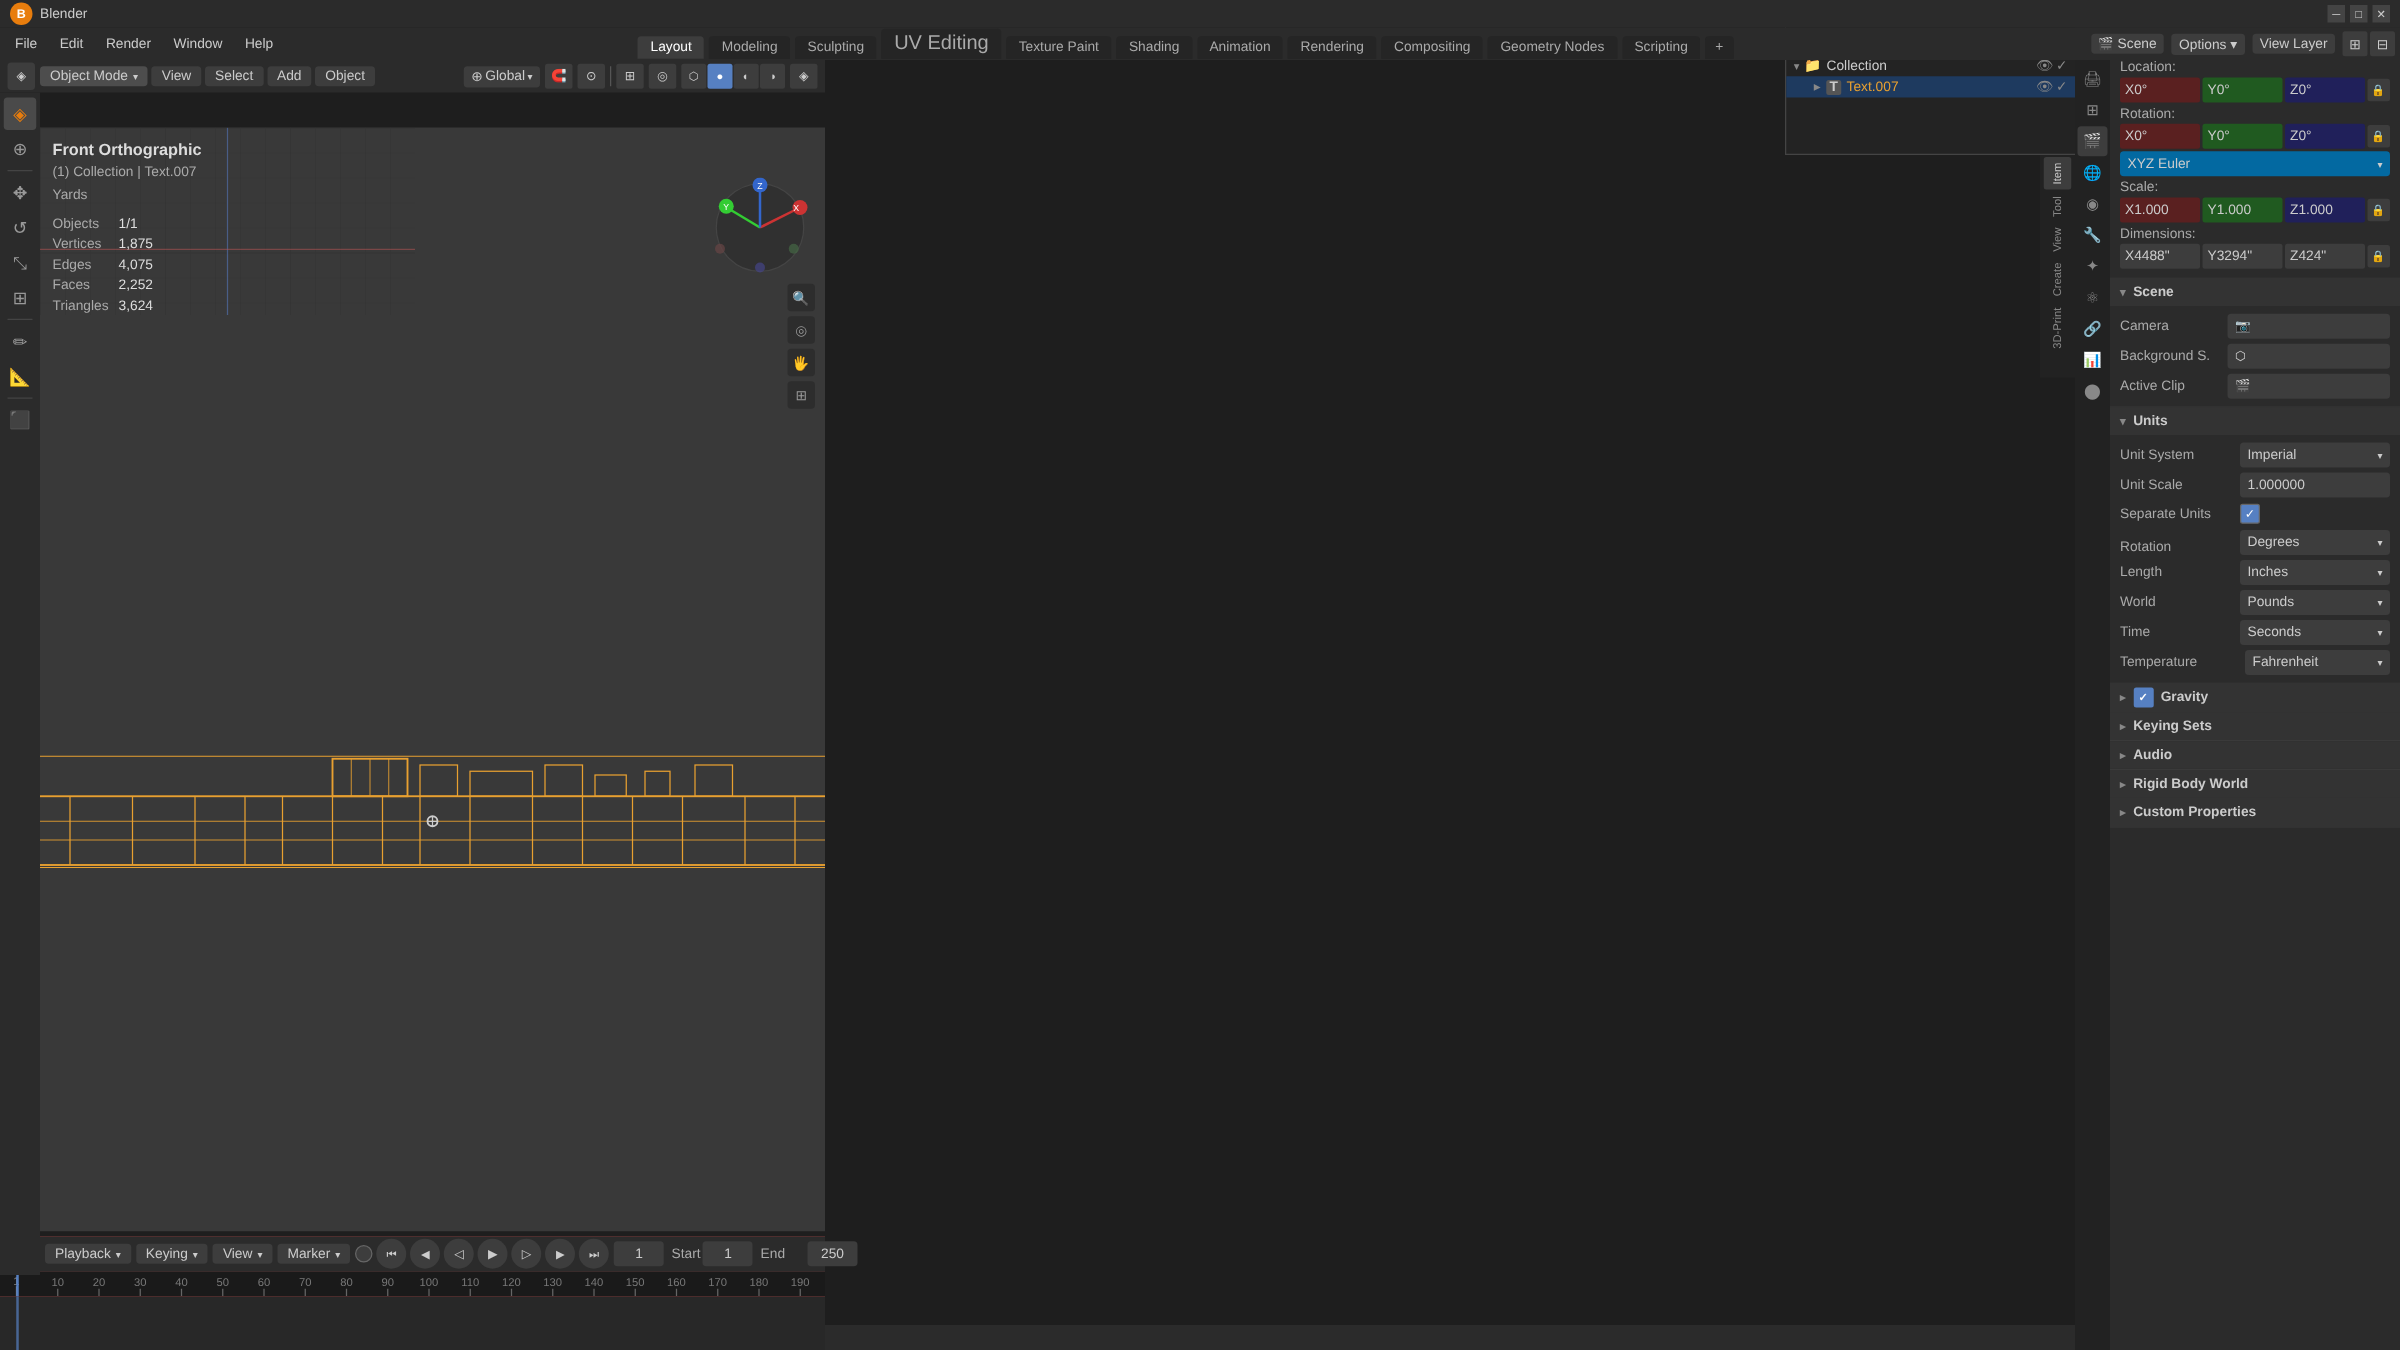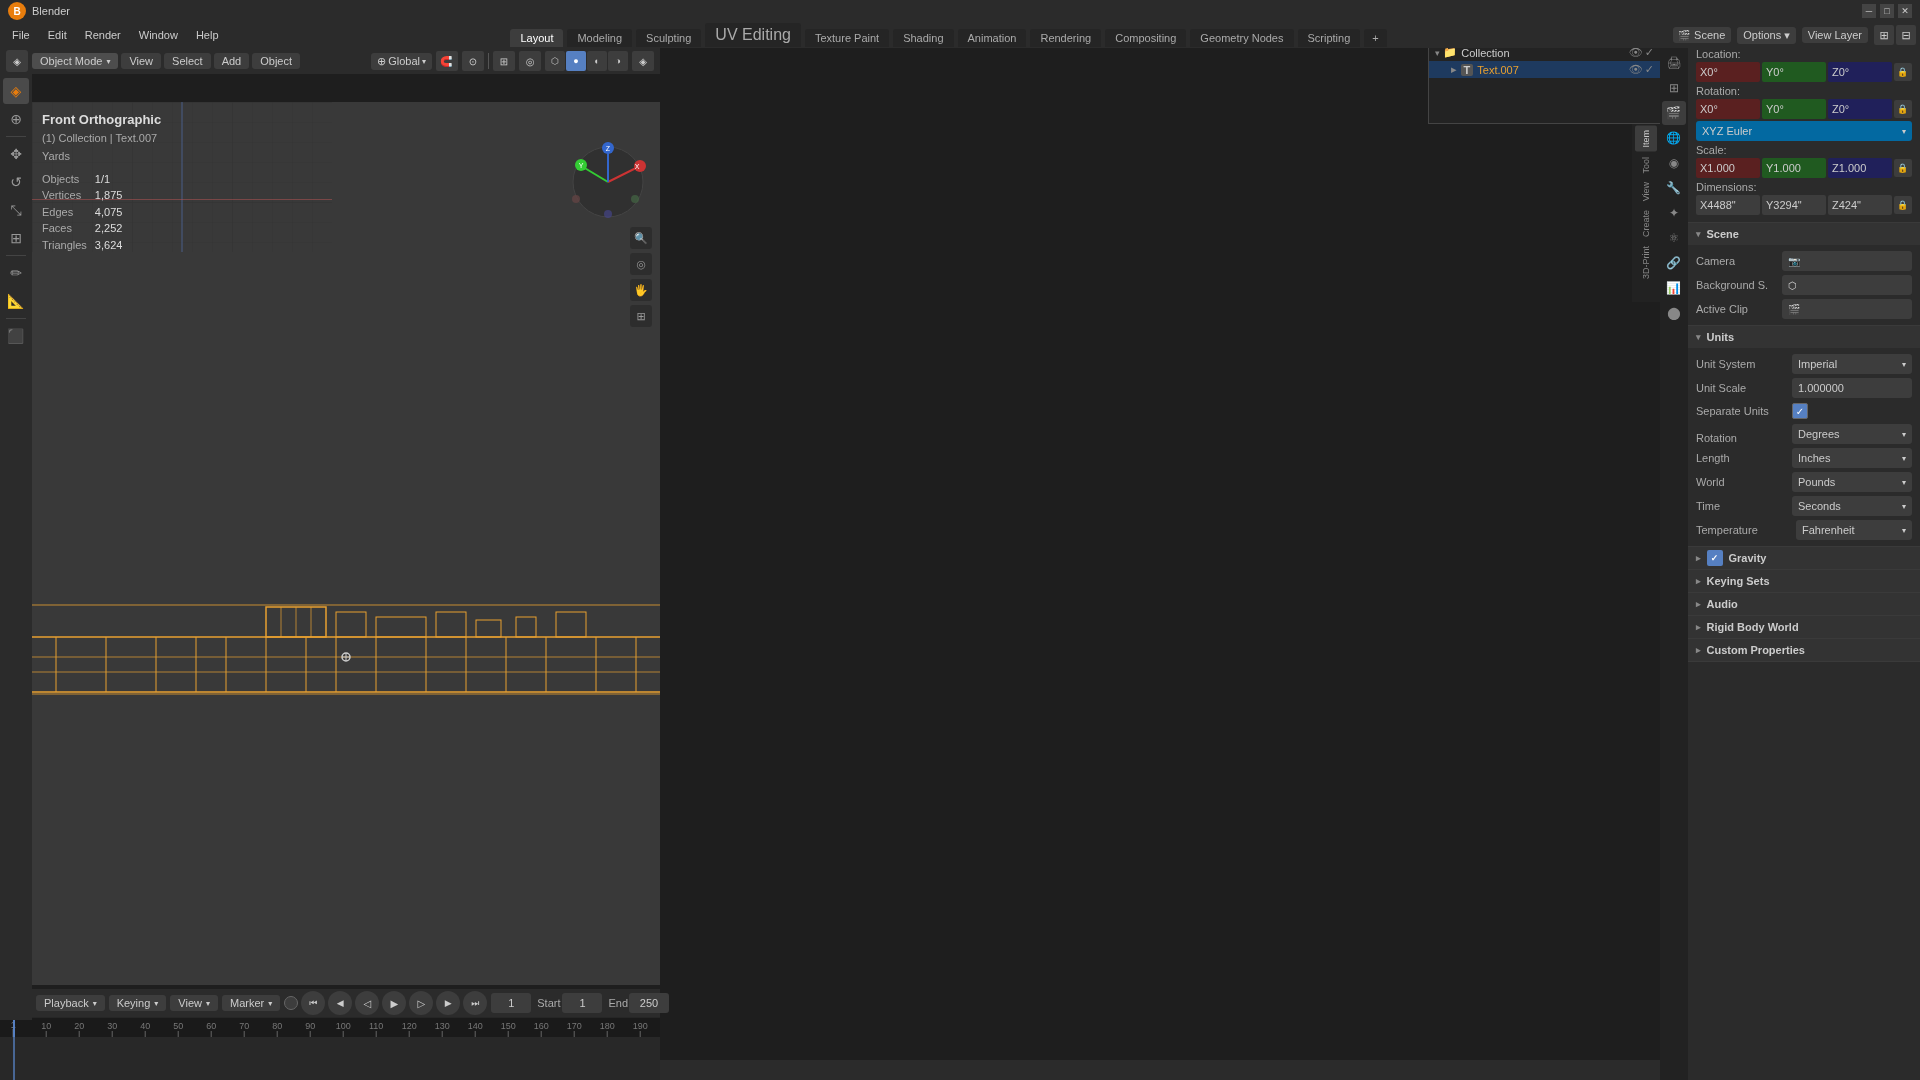--- a/index.html
+++ b/index.html
@@ -778,21 +778,21 @@
       <button class="play-btn" style="font-size:9px;">▶</button>
       <button class="play-btn" style="font-size:9px;">⏭</button>
     </div>
 
     <div style="display:flex;align-items:center;gap:6px;margin-left:auto;">
       <input type="text" style="width: 40px; height: 20px; background: rgb(61, 61, 61); border: none; color: rgb(204, 204, 204); font-size: 11px; text-align: center; border-radius: 3px;" value="1">
       <span style="color:#888;font-size:11px;display:flex;align-items:center;gap:2px;">
         <span style="font-size:11px;color:#aaa;">Start</span>
         <input type="text" style="width: 40px; height: 20px; background: rgb(61, 61, 61); border: none; color: rgb(204, 204, 204); font-size: 11px; text-align: center; border-radius: 3px;" value="1">
       </span>
-      <span style="color:#888;font-size:11px;display:flex;align-items:center;gap:1px;">
+      <span style="color:#888;font-size:11px;display:flex;align-items:center;gap:18px;">
         <span style="font-size:11px;color:#aaa;">End</span>
         <input type="text" style="width: 40px; height: 20px; background: rgb(61, 61, 61); border: none; color: rgb(204, 204, 204); font-size: 11px; text-align: center; border-radius: 3px;" value="250">
       </span>
     </div>
   </div>
 
   <div style="position:relative;height:67px;">
 
     <div style="height:20px;background:#1a1a1a;position:relative;overflow:hidden;">
       <svg width="100%" height="20" xmlns="http://www.w3.org/2000/svg">

